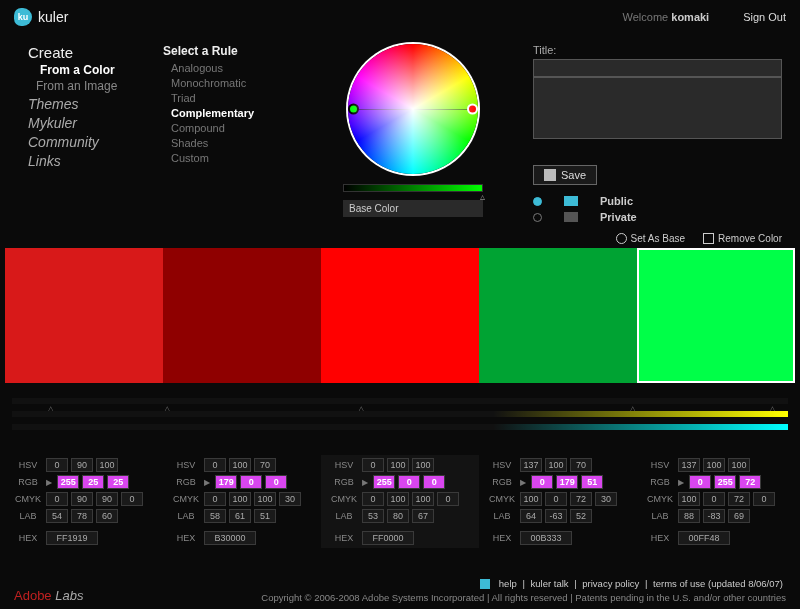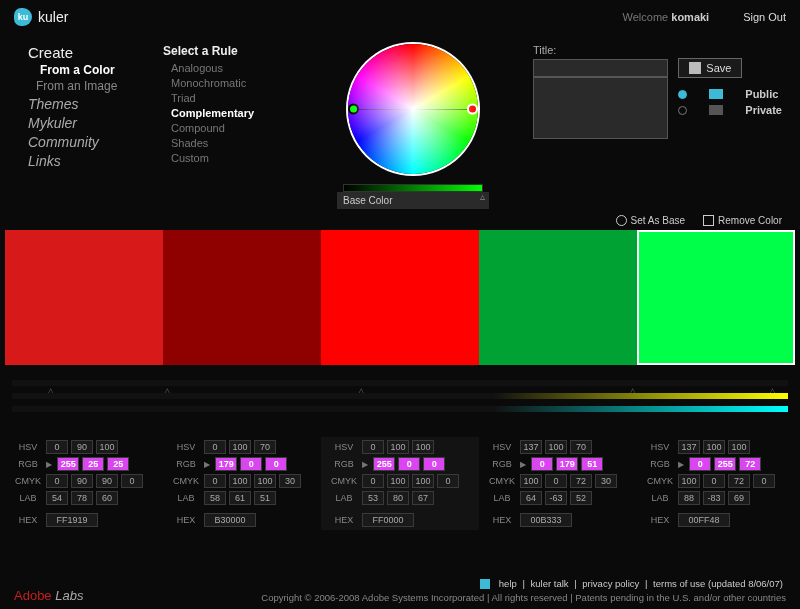--- a/index.html
+++ b/index.html
@@ -57,26 +57,26 @@
 .wheel-handle { position: absolute; width: 11px; height: 11px; border: 2px solid #000; border-radius: 50%; top: 50%; transform: translateY(-50%); }
 .wheel-handle.left { left: 0; background: #0f0; }
 .wheel-handle.right { right: 0; background: #f00; border-color: #fff; }
 .brightness {
   margin-top: 10px; width: 140px; height: 8px;
   background: linear-gradient(to right, #000, #0f0);
   border: 1px solid #333; position: relative;
 }
 .brightness::after { content: '▵'; position: absolute; right: -3px; top: 6px; color: #888; font-size: 10px; }
 .base-label {
-  width: 152px; background: #2a2a2a;
+  margin-top: 8px; width: 140px; background: #2a2a2a;
   color: #ccc; font-size: 10px; padding: 3px 6px;
 }
 
 .meta { flex: 1; }
-.meta-row { display: flex; align-items: flex-start; gap: 10px; }
+.meta-row { display: flex; align-items: flex-start; gap: 10px; flex-direction: column; }
 .meta-left { flex: 1; }
 .meta-label { color: #aaa; font-size: 11px; margin-bottom: 3px; }
 .meta-input {
   width: 100%; background: #2a2a2a; border: 1px solid #555;
   height: 18px; color: #fff; padding: 0 4px;
 }
 .meta-tags {
   width: 100%; height: 62px; background: #2a2a2a;
   border: 1px solid #555; color: #fff; padding: 4px; resize: none;
 }

